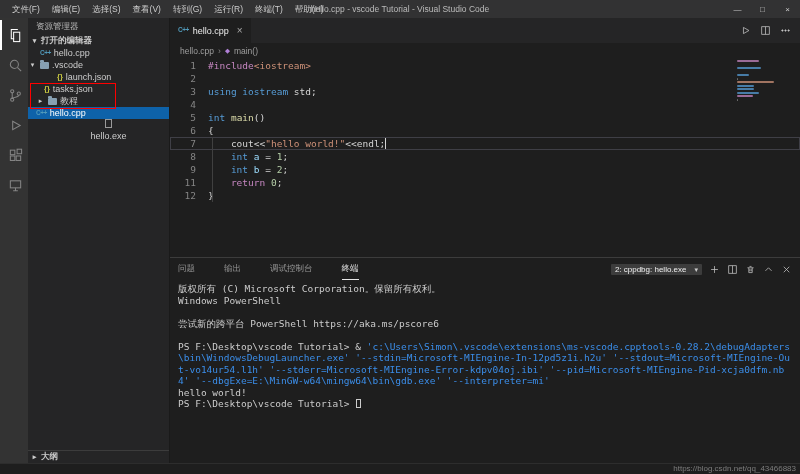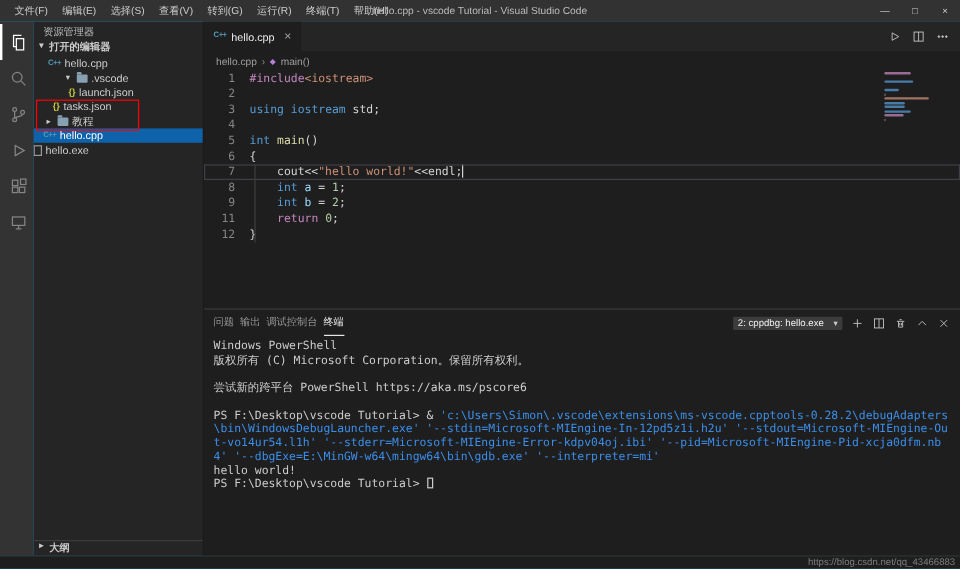--- a/index.html
+++ b/index.html
@@ -20,21 +20,21 @@
   
   .activitybar{flex:0 0 28px;background:#333333;display:flex;flex-direction:column;align-items:stretch;padding-top:2px}
   .ab-item{height:30px;display:flex;align-items:center;justify-content:center;color:#858585;border-left:2px solid transparent}
   .ab-item.active{color:#ffffff;border-left-color:#ffffff}
   .ab-item svg{width:15px;height:15px}
   svg{stroke:currentColor;fill:none;stroke-width:1.1}
 
   
   .sidebar{flex:0 0 142px;background:#252526;position:relative;display:flex;flex-direction:column;color:#cccccc;overflow:hidden;border-right:1px solid #1a1a1a}
   .sidebar-title{height:16px;line-height:16px;padding-left:8px;font-size:8.5px;color:#bbbbbb}
-  .section-header{height:13px;display:flex;align-items:flex-start;font-size:8.5px;font-weight:bold;color:#cccccc;padding-left:2px;gap:2px;white-space:nowrap}
+  .section-header{height:13px;display:flex;align-items:center;font-size:8.5px;font-weight:bold;color:#cccccc;padding-left:2px;gap:2px;white-space:nowrap}
   .chev{width:9px;text-align:center;font-size:7px;color:#cccccc;flex:0 0 9px}
   .chev-down::before{content:"▾"}
   .chev-right::before{content:"▸"}
   .tree-row{height:12px;display:flex;align-items:center;font-size:9px;gap:3px;color:#cccccc;white-space:nowrap}
   .tree-row.selected{background:#0e62a9;color:#ffffff}
   .fi{flex:0 0 auto;display:inline-flex;align-items:center;justify-content:center;line-height:1}
   .fi-cpp{color:#519aba;font-size:6.5px;font-weight:bold;letter-spacing:-.5px}
   .fi-cpp::before{content:"C++"}
   .fi-json{color:#cbcb41;font-size:7.5px;font-weight:bold}
   .fi-json::before{content:"{}"}
@@ -67,21 +67,21 @@
   .tok-kw{color:#569cd6}.tok-kw2{color:#c586c0}.tok-str{color:#ce9178}
   .tok-num{color:#b5cea8}.tok-fn{color:#dcdcaa}.tok-var{color:#9cdcfe}
   .indent-guide{position:absolute;left:42px;top:79px;height:65px;width:1px;background:#404040}
   .cursor{display:inline-block;width:1px;height:11px;background:#d4d4d4;vertical-align:-2px}
   .minimap{position:absolute;right:9px;top:2px;width:54px}
   .mm-bar{height:2px;margin-bottom:1.5px;border-radius:1px;opacity:.75}
 
   
   .panel{flex:0 0 206px;display:flex;flex-direction:column;border-top:1px solid #3c3c3c;background:#1e1e1e}
   .panel-header{flex:0 0 22px;display:flex;align-items:center;padding:0 8px}
-  .panel-tabs{display:flex;gap:5px;height:100%}
+  .panel-tabs{display:flex;gap:29px;height:100%}
   .panel-tab{font-size:8.5px;color:#969696;display:flex;align-items:center;border-bottom:1px solid transparent;cursor:default}
   .panel-tab.active{color:#e7e7e7;border-bottom-color:#e7e7e7}
   .panel-right{margin-left:auto;display:flex;align-items:center;gap:7px}
   .term-dropdown{background:#3c3c3c;color:#f0f0f0;font-size:8px;padding:1px 4px;display:flex;align-items:center;gap:8px;border-radius:1px}
   .dd-chev::before{content:"▾";font-size:7px;color:#cccccc}
   .panel-icon{display:flex;align-items:center;justify-content:center;color:#c5c5c5}
   .panel-icon svg{width:11px;height:11px}
   .terminal{flex:1;padding:3px 8px 0 8px;font-family:"DejaVu Sans Mono",monospace;font-size:9.5px;line-height:11.5px;color:#cccccc;overflow:hidden}
   .term-line{white-space:pre-wrap;word-break:break-all;min-height:11.5px}
   .tc-cmd{color:#3b8eea}
@@ -177,21 +177,21 @@
         <span class="chev chev-down"></span>
         <span>打开的编辑器</span>
       </div>
       <div id="open-editors">
           <div class="tree-row" style="padding-left: 12px;">
             <span class="fi fi-cpp"></span>
             <span>hello.cpp</span>
           </div>
         </div>
       <div id="file-tree">
-          <div class="tree-row" style="padding-left: 24px;">
+          <div class="tree-row" style="padding-left: 0;">
             <span class="chev chev-down"></span>
             <span class="fi fi-folder"></span>
             <span>.vscode</span>
           </div>
           <div class="tree-row" style="padding-left: 29px;">
             <span class="fi fi-json"></span>
             <span>launch.json</span>
           </div>
           <div class="tree-row" style="padding-left: 16px;">
             <span class="fi fi-json"></span>
@@ -199,21 +199,21 @@
           </div>
           <div class="tree-row" style="padding-left: 8px;">
             <span class="chev chev-right"></span>
             <span class="fi fi-folder"></span>
             <span>教程</span>
           </div>
           <div class="tree-row selected" style="padding-left: 8px;">
             <span class="fi fi-cpp"></span>
             <span>hello.cpp</span>
           </div>
-          <div class="tree-row" style="padding-left: 0;">
+          <div class="tree-row" style="padding-left: 20px; flex-direction: column;">
             <span class="fi fi-exe"></span>
             <span>hello.exe</span>
           </div>
         </div>
       <div class="annotation-box"></div>
       <div class="sidebar-bottom">
         <div class="section-header">
           <span class="chev chev-right"></span>
           <span>大纲</span>
         </div>
@@ -374,22 +374,22 @@
                   <span class="svg-wrap" style="display: inline-flex;">
                     <svg viewBox="0 0 16 16">
                       <path d="M4 4l8 8M12 4l-8 8"></path>
                     </svg>
                   </span>
                 </span>
               </div>
           </div>
         </div>
         <div class="terminal" id="terminal">
+            <div class="term-line"><span>版权所有 (C) Microsoft Corporation。保留所有权利。</span></div>
             <div class="term-line"><span>Windows PowerShell</span></div>
-            <div class="term-line"><span>版权所有 (C) Microsoft Corporation。保留所有权利。</span></div>
             <div class="term-line">&nbsp;</div>
             <div class="term-line"><span>尝试新的跨平台 PowerShell https://aka.ms/pscore6</span></div>
             <div class="term-line">&nbsp;</div>
             <div class="term-line"><span>PS F:\Desktop\vscode Tutorial&gt; </span><span>&amp; </span><span class="tc-cmd">'c:\Users\Simon\.vscode\extensions\ms-vscode.cpptools-0.28.2\debugAdapters\bin\WindowsDebugLauncher.exe' '--stdin=Microsoft-MIEngine-In-12pd5z1i.h2u' '--stdout=Microsoft-MIEngine-Out-vo14ur54.l1h' '--stderr=Microsoft-MIEngine-Error-kdpv04oj.ibi' '--pid=Microsoft-MIEngine-Pid-xcja0dfm.nb4' '--dbgExe=E:\MinGW-w64\mingw64\bin\gdb.exe' '--interpreter=mi'</span></div>
             <div class="term-line"><span>hello world!</span></div>
             <div class="term-line"><span>PS F:\Desktop\vscode Tutorial&gt; </span><span class="term-cursor"></span></div>
           </div>
       </div>
 
     </div>

